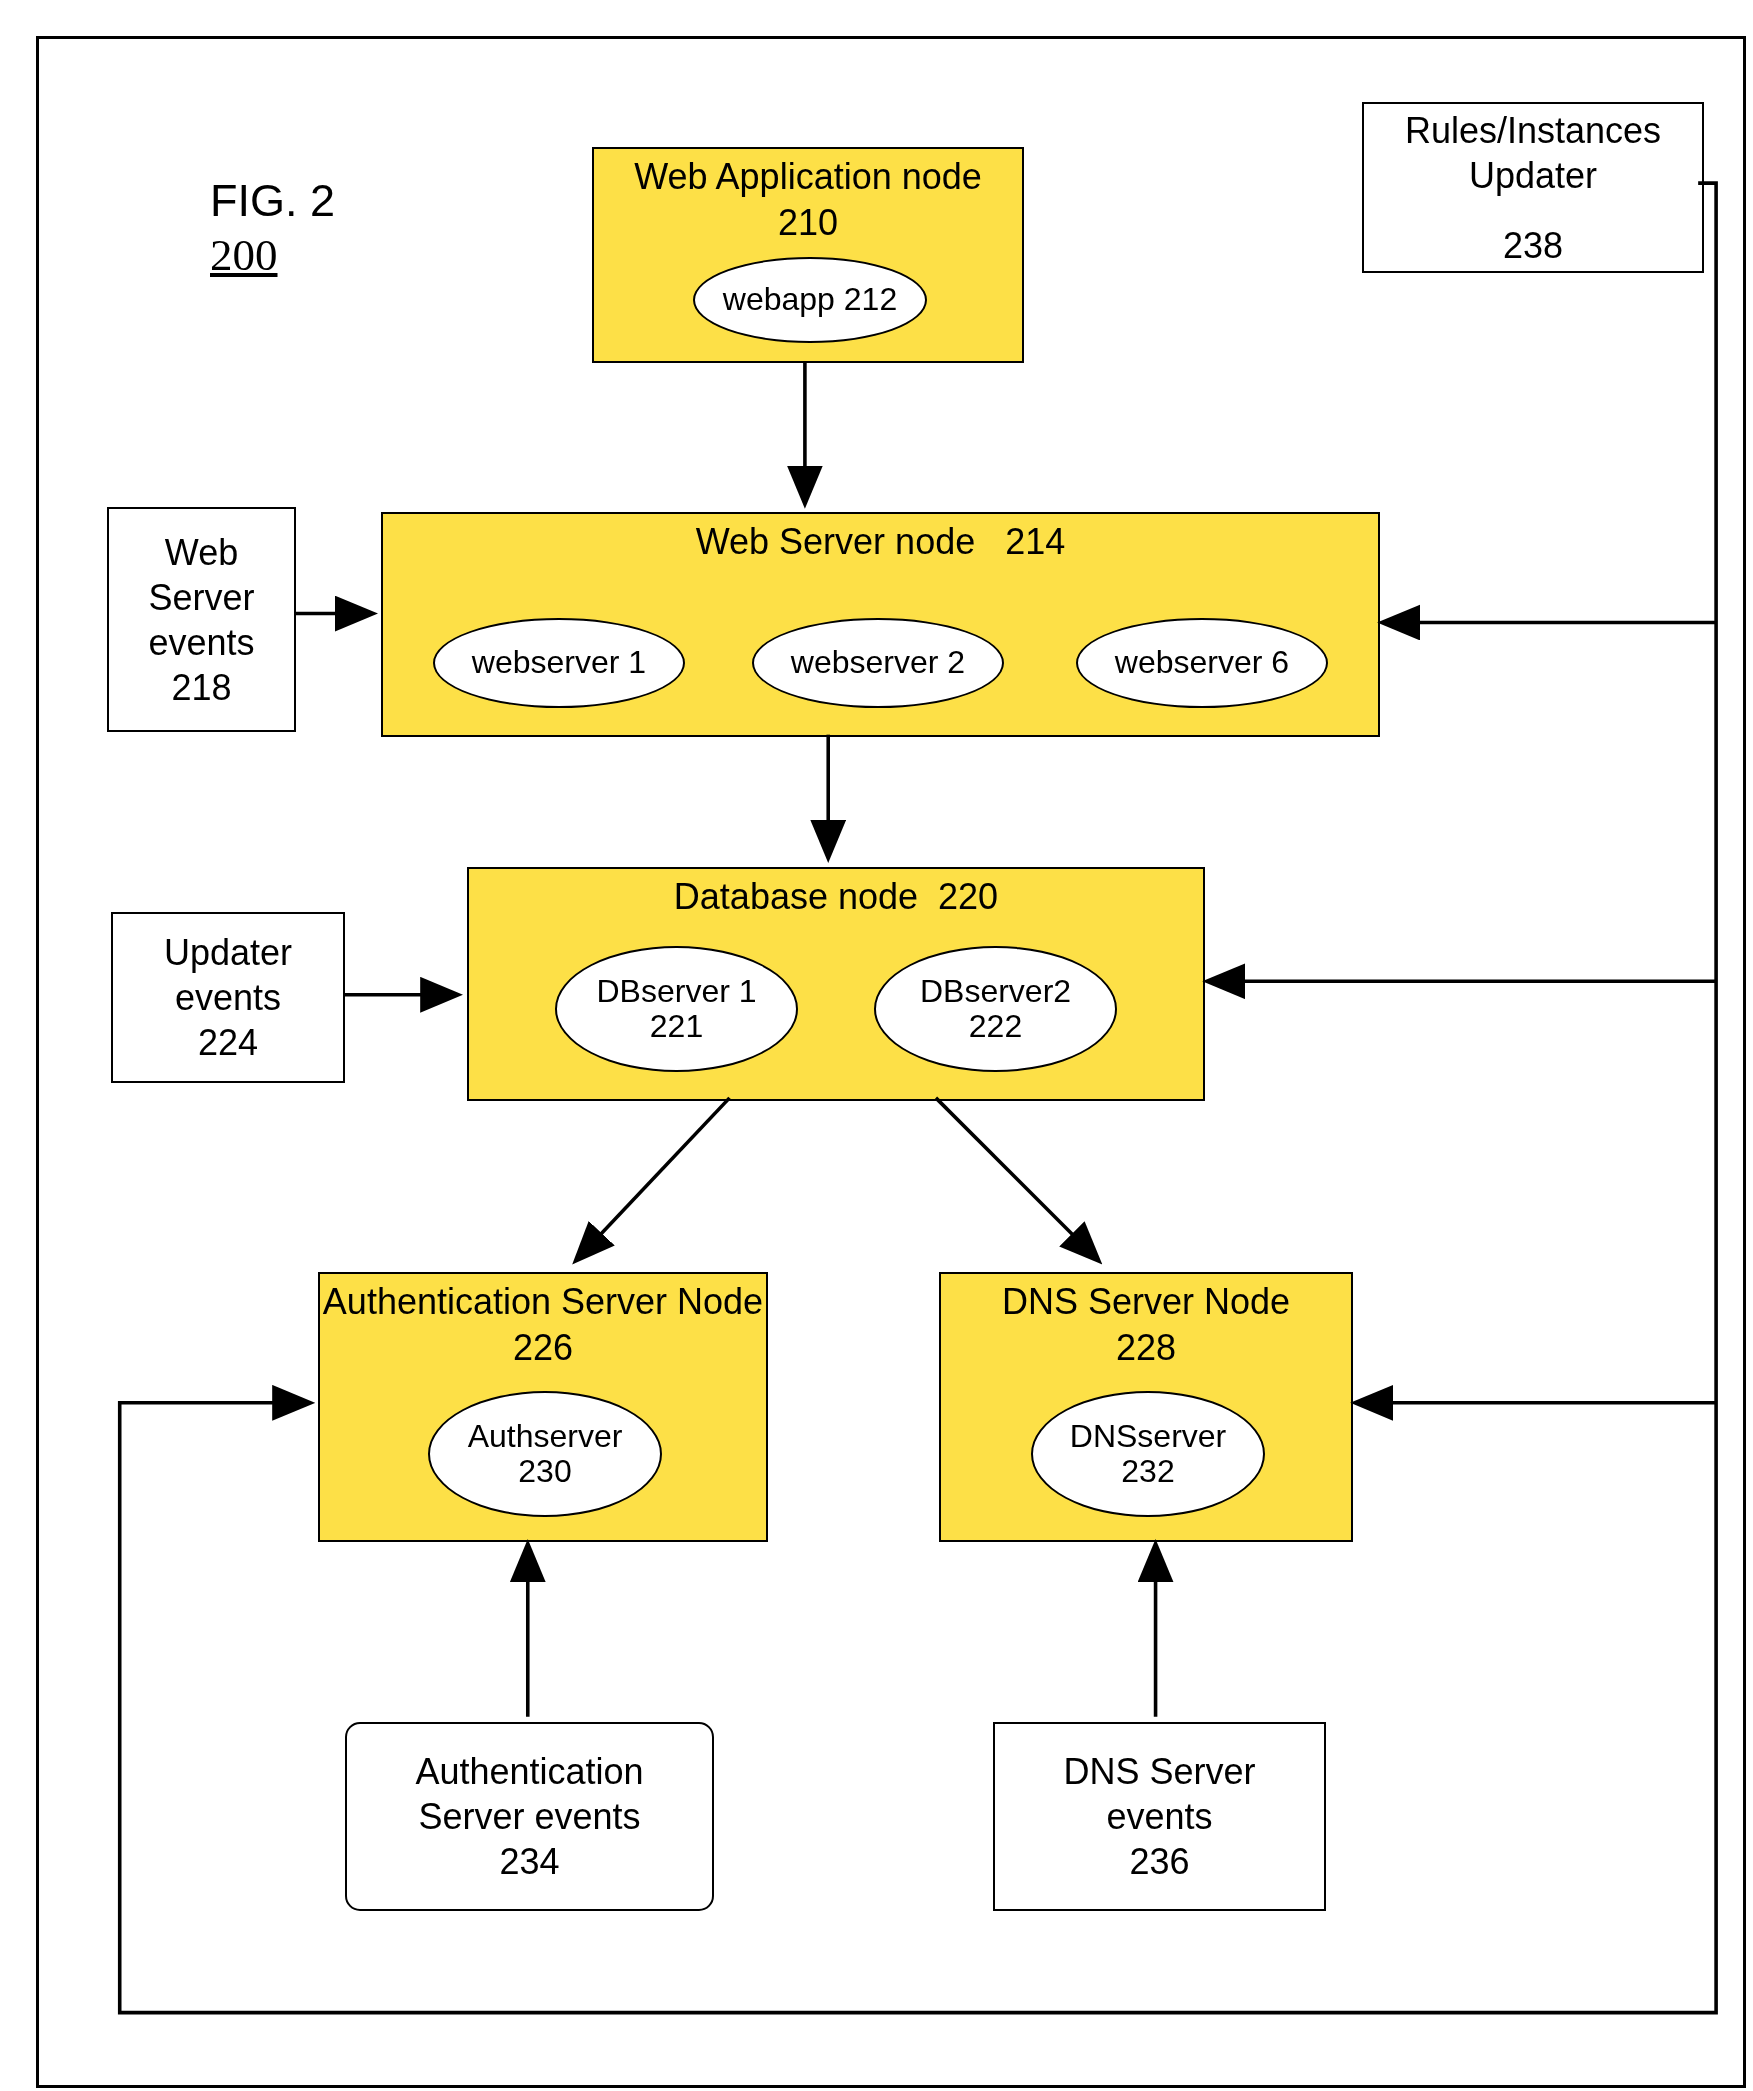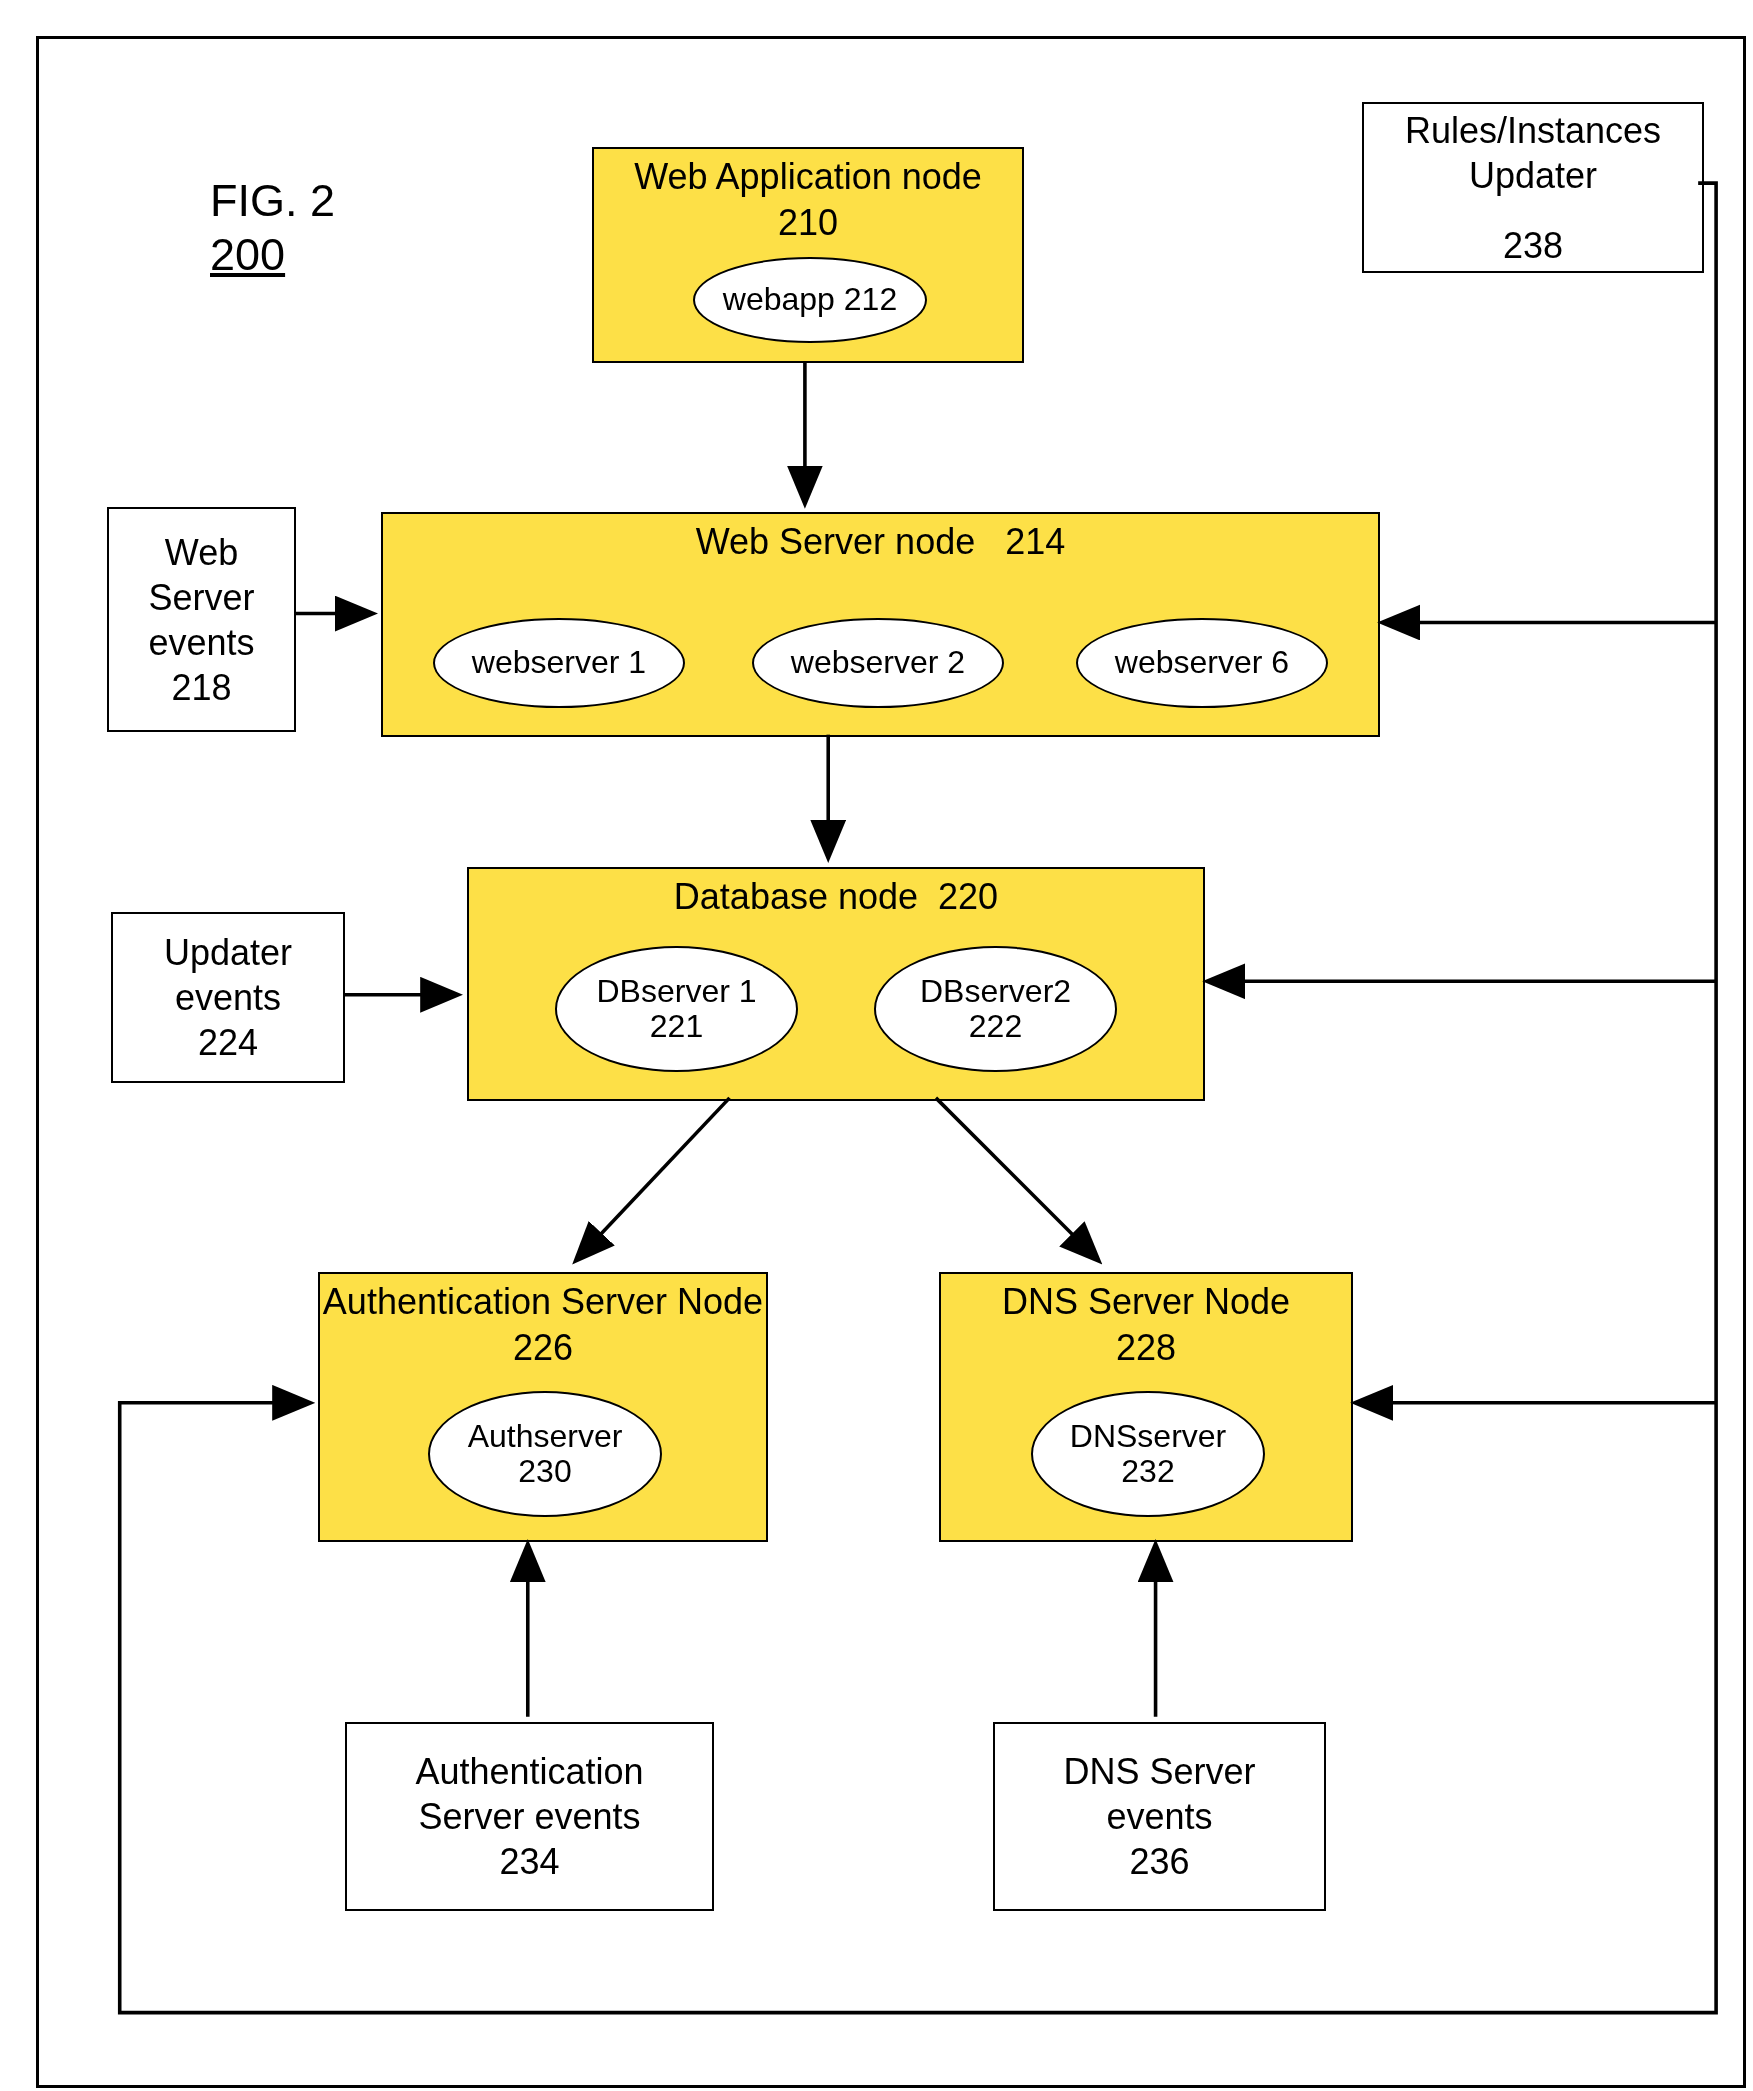--- a/index.html
+++ b/index.html
@@ -16,20 +16,21 @@
     margin: 0 auto;
     background: #fff;
   }
   .fig-label {
     position: absolute;
     font-size: 45px;
     line-height: 1.2;
   }
   .fig-label .under {
     text-decoration: underline;
+    font-family: Liberation Serif, serif;
   }
   .box {
     position: absolute;
     border: 2.7px solid #000;
     background: #fff;
     text-align: center;
     padding: 9px 12.6px;
     font-size: 36px;
     line-height: 1.25;
   }
@@ -136,21 +137,21 @@
 
   <div class="node-box" style="left:900px; top:1233px; width:414px; height:270px;">
     <span class="node-title">DNS Server Node</span>
     <span>228</span>
     <div class="ellipse" style="left:90px; top:117px; width:234px; height:126px; flex-direction:column;">
       <span>DNSserver</span>
       <span>232</span>
     </div>
   </div>
 
-  <div class="box" style="left:306px; top:1683px; width:369px; height:189px; display:flex; flex-direction:column; justify-content:center;">
+  <div class="box" style="left:306px; top:1683px; width:369px; height:189px; display:flex; flex-direction:column; justify-content:center;border-radius:15px;">
     <span>Authentication Server events</span>
     <span>234</span>
   </div>
 
   <div class="box" style="left:954px; top:1683px; width:333px; height:189px; display:flex; flex-direction:column; justify-content:center;">
     <span>DNS Server events</span>
     <span>236</span>
   </div>
 
   <svg class="arrows" viewBox="0 0 1900 2280">

